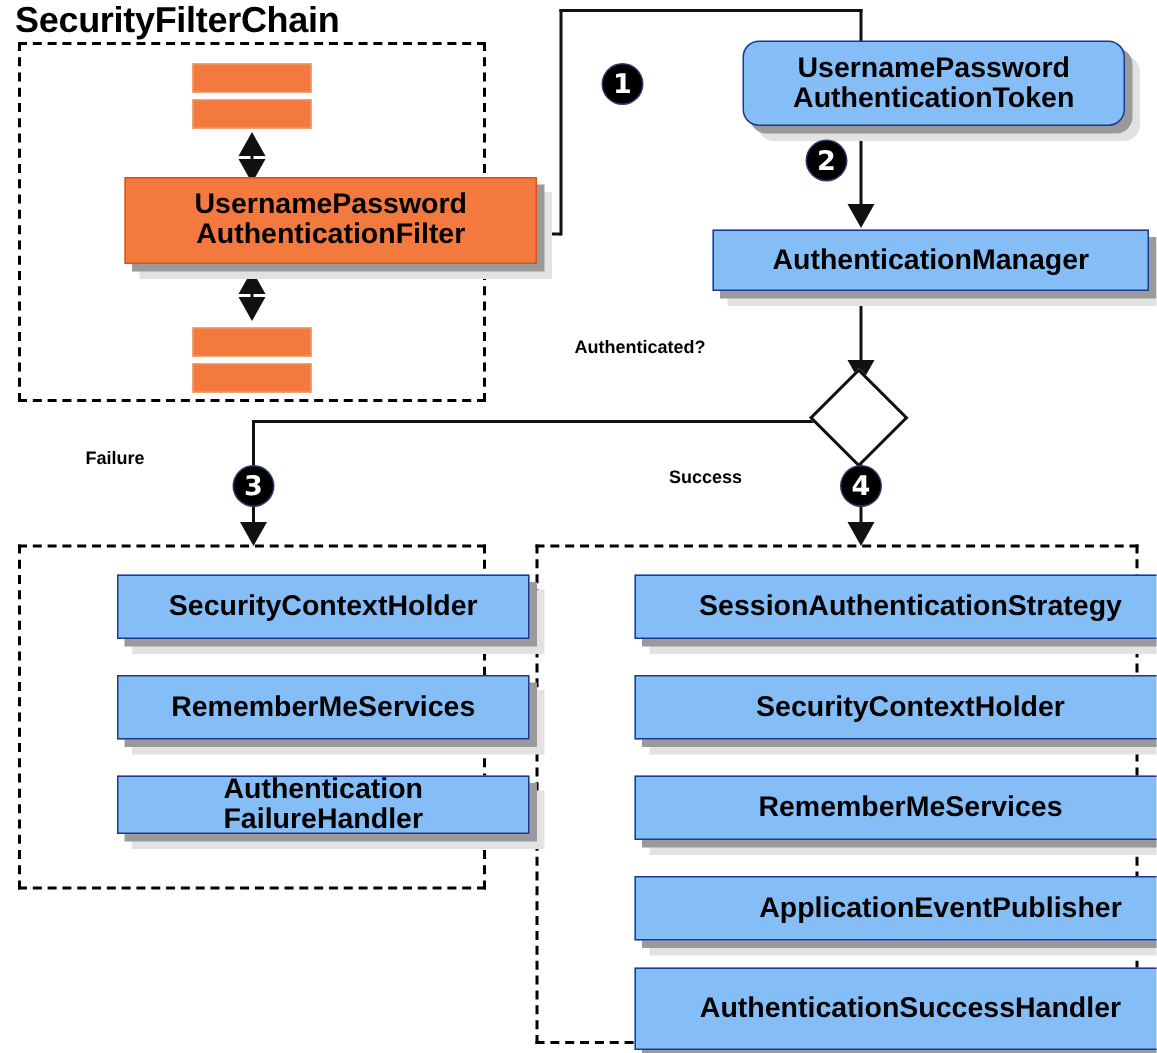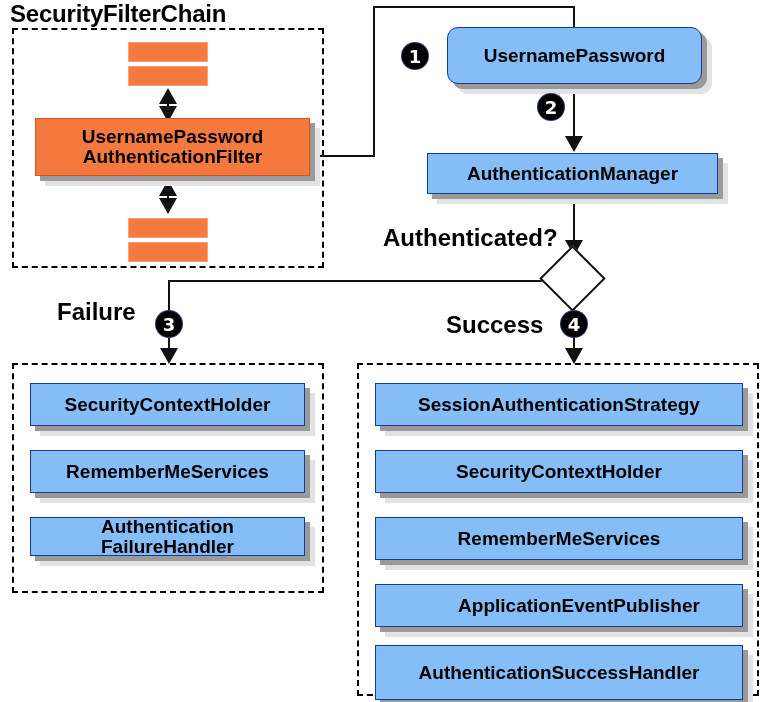--- a/index.html
+++ b/index.html
@@ -33,20 +33,21 @@
     box-sizing:border-box;
     display:flex;
     align-items:center;
     justify-content:center;
     text-align:center;
     font-size:19px;
     font-weight:bold;
     color:#000;
     line-height:1.05;
     z-index:3;
+    margin-left:48px;
   }
   .node.blue{
     background:#85bef7;
     border:1px solid #1a3a8f;
     box-shadow:5px 5px 0 0 #9a9a9a, 10px 10px 0 0 #e2e2e2;
   }
   .node.orange{
     background:#f4793e;
     border:1px solid #d9521a;
     box-shadow:5px 5px 0 0 #9a9a9a, 10px 10px 0 0 #e2e2e2;
@@ -103,21 +104,21 @@
     font-size:18px;
     font-weight:bold;
     display:flex;align-items:center;justify-content:center;
     box-shadow:0 0 0 1px #2b3a6b;
     z-index:5;
     font-family:"DejaVu Sans", sans-serif;
   }
 
   .edgelabel{
     position:absolute;
-    font-size:24px;
+    font-size:12px;
     font-weight:bold;
     color:#000;
     white-space:nowrap;
     z-index:4;
   }
 </style>
 </head>
 <body>
 
 <div id="stage">
@@ -148,20 +149,21 @@
   <div class="bar" style="left:128px;top:242px;width:80px;height:20px;"></div>
 
   <div class="ln-h" style="left:310px;top:155px;width:64px;"></div>
   <div class="ln-v" style="left:373px;top:6px;height:151px;"></div>
   <div class="ln-h" style="left:373px;top:6px;width:202px;"></div>
   <div class="ln-v" style="left:573px;top:6px;height:24px;"></div>
 
   <div class="node blue rounded" style="left:447px;top:27px;width:255px;height:57px;">
     <div>
       <span>UsernamePassword</span><br>
+      <span>AuthenticationToken</span>
     </div>
   </div>
 
   <div class="step" style="left:402px;top:43px;">1</div>
 
   <div class="ln-v" style="left:573px;top:86px;height:58px;"></div>
   <div class="arrowhead-down" style="left:565px;top:136px;"></div>
 
   <div class="step" style="left:538px;top:94px;">2</div>
 

